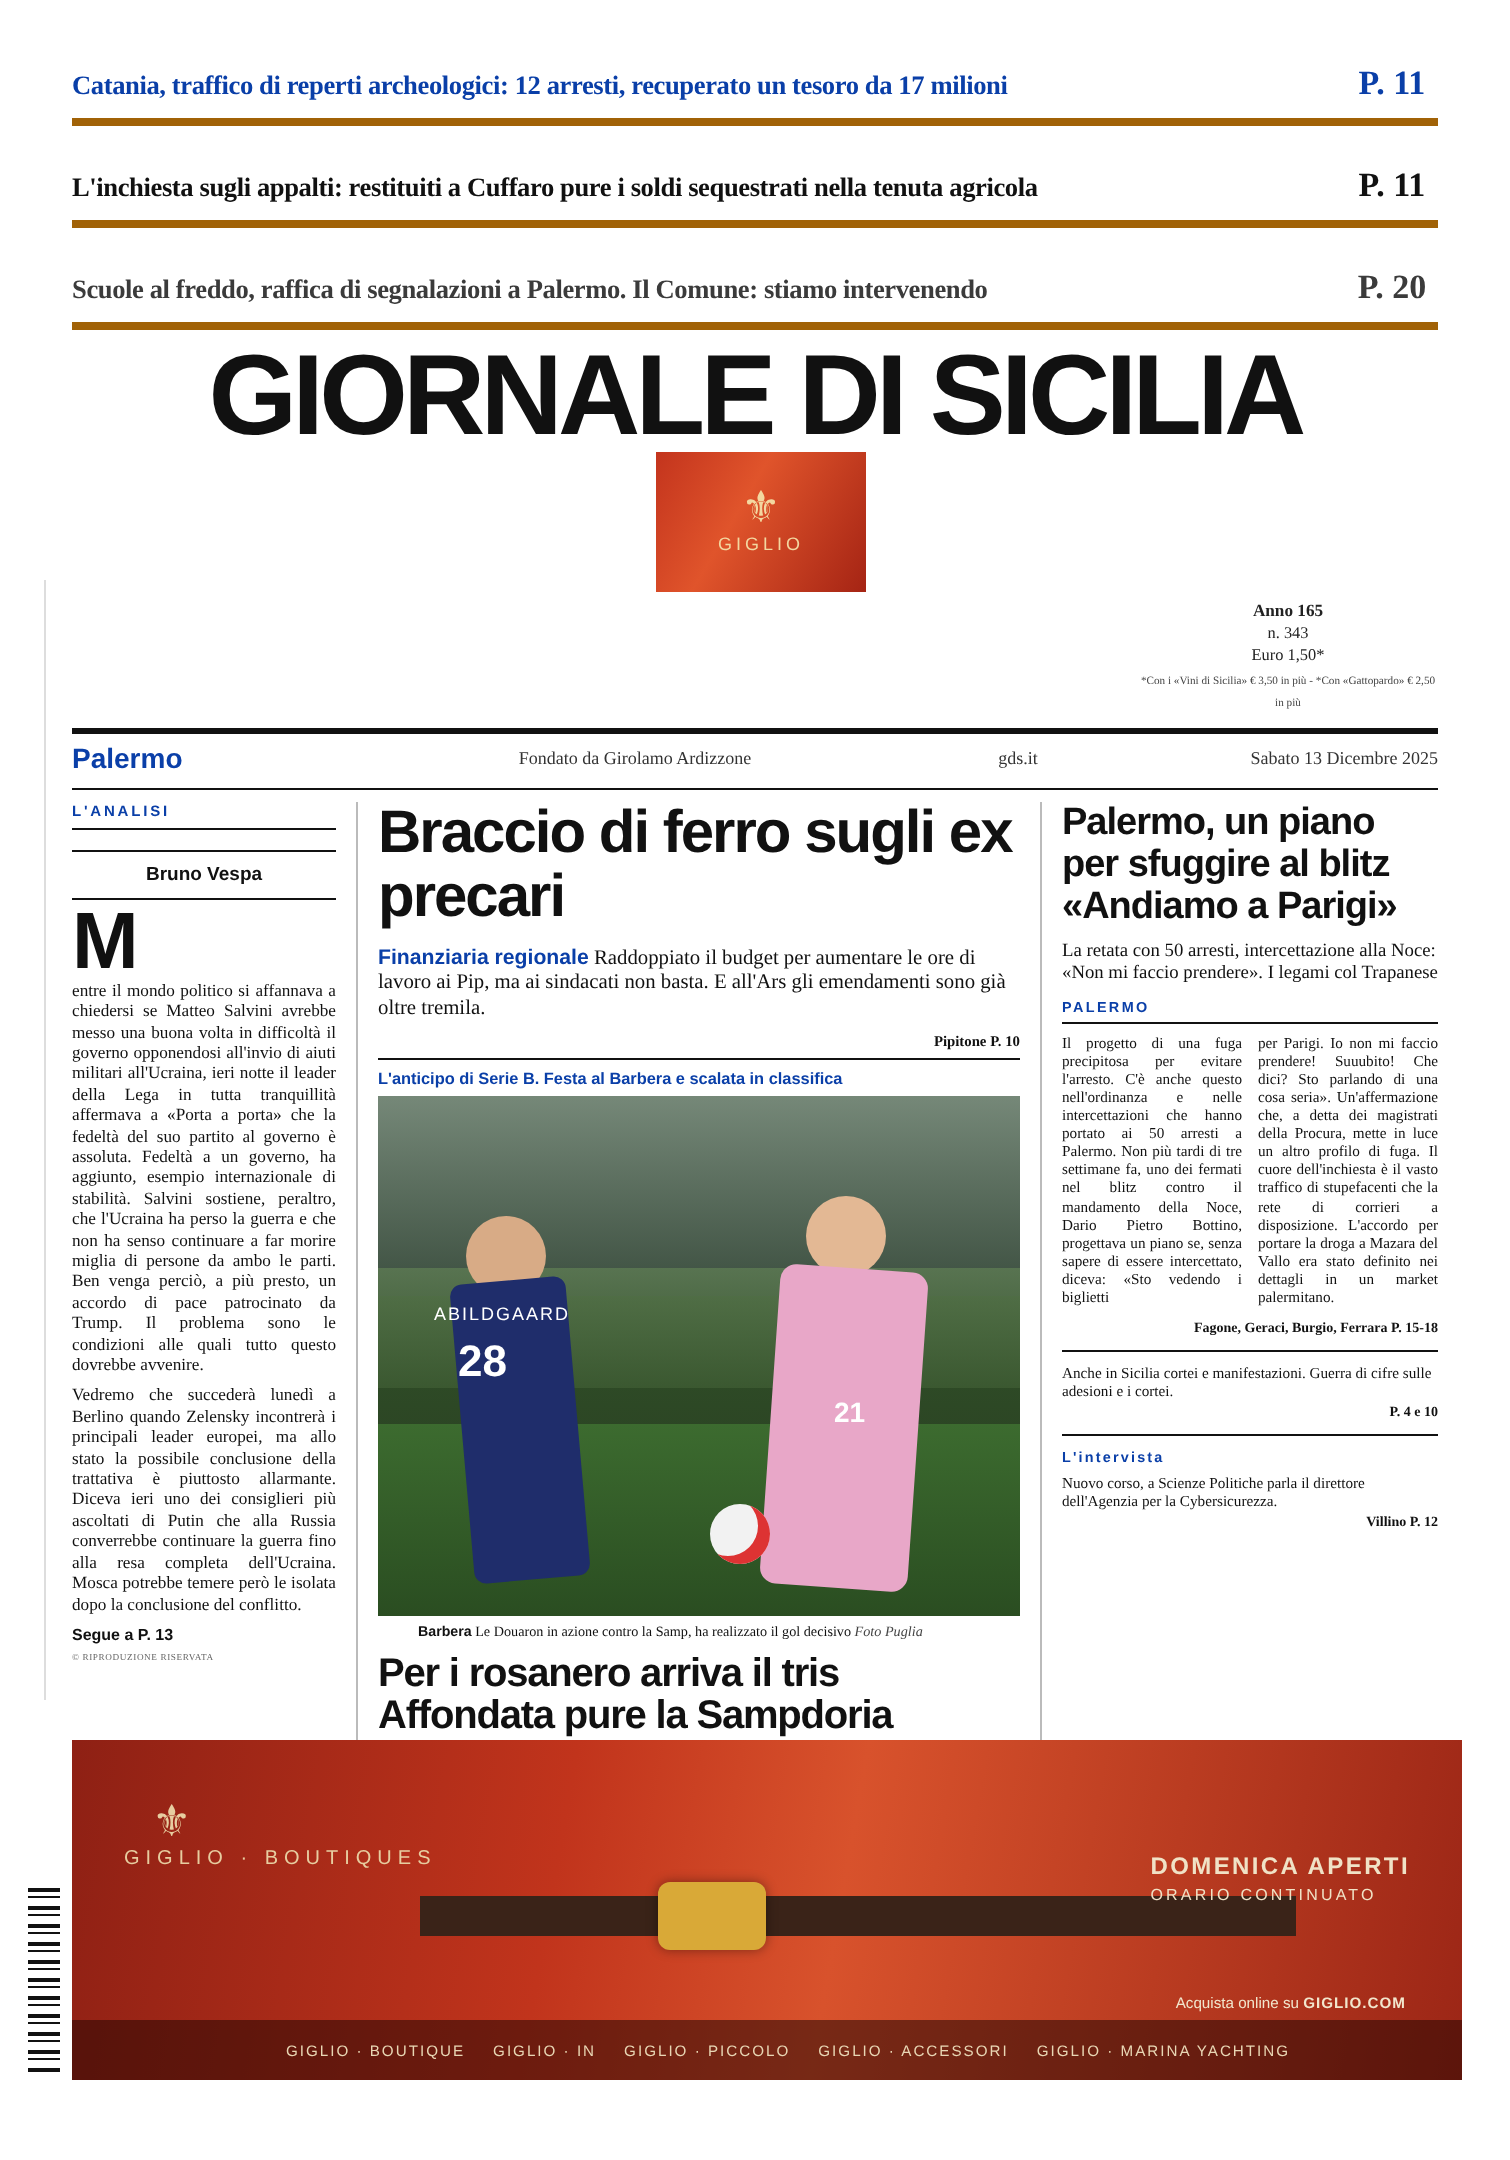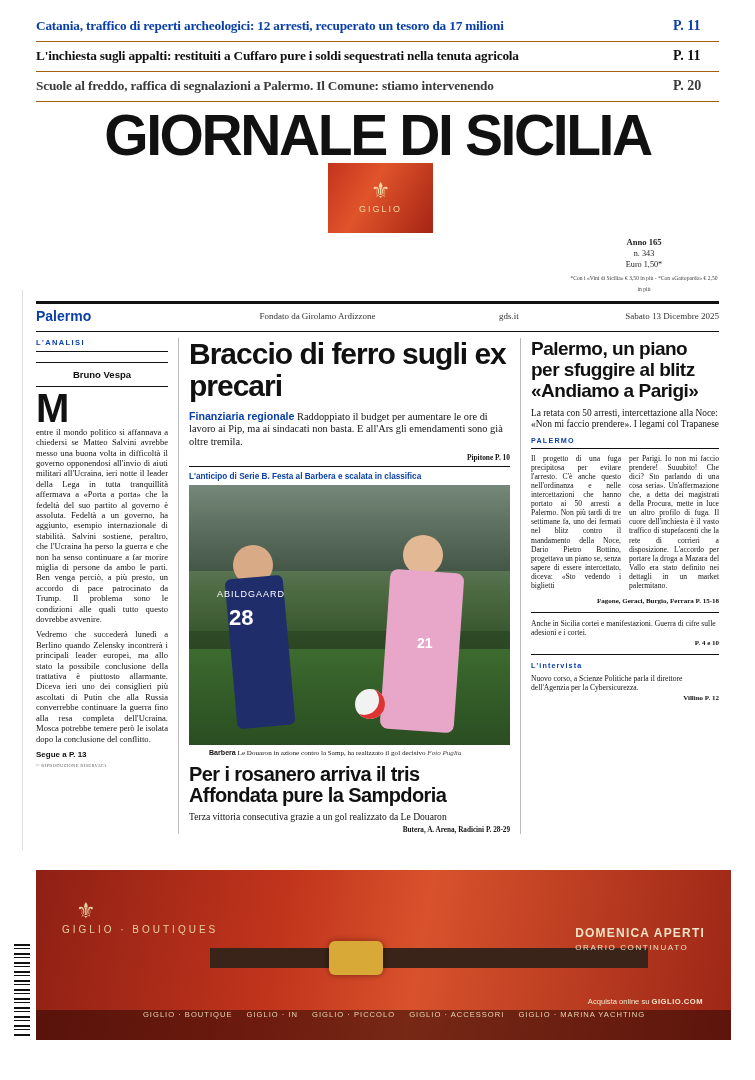--- a/index.html
+++ b/index.html
@@ -7,24 +7,24 @@
     width:755px;height:1080px;
     background:#ffffff;
     font-family:"Liberation Serif", serif;
     color:#111;
     overflow:hidden;
   }
   .page{position:relative;width:755px;height:1080px;}
 
   
   .teasers{padding:12px 36px 2px 36px;}
-  .teaser{display:flex;align-items:baseline;border-bottom:1px solid #a16207;padding:6px 0 7px 0;}
+  .teaser{display:flex;align-items:baseline;border-bottom:4px solid #a16207;padding:6px 0 7px 0;margin-top:14px;}
   .teaser:first-child{border-top:none;}
   .teaser .tx{flex:1;font-weight:bold;font-size:13.3px;letter-spacing:-.2px;}
-  .teaser .pg{font-weight:bold;font-size:14px;width:46px;text-align:left;}
+  .teaser .pg{font-weight:bold;font-size:17px;width:46px;text-align:center;}
   .t-blue .tx,.t-blue .pg{color:#0a3fa8;}
   .t-black .tx,.t-black .pg{color:#111;}
   .t-grey .tx,.t-grey .pg{color:#3b3b3b;}
 
   
   .masthead{display:flex;align-items:center;padding:4px 36px 0 36px;flex-direction:column;}
   .logo{
     font-family:"Liberation Sans", sans-serif;
     font-weight:bold;font-size:57px;letter-spacing:-2.4px;
     line-height:.96;flex:1;white-space:nowrap;
@@ -133,21 +133,21 @@
     background:linear-gradient(100deg,#8e2014 0%,#c1341c 35%,#d8522c 55%,#9c2616 100%);
     overflow:hidden;
   }
   .ad .belt{position:absolute;left:25%;right:12%;top:52%;height:20px;background:#3a2318;transform:translateY(-50%);}
   .ad .buckle{position:absolute;left:46%;top:52%;width:54px;height:34px;transform:translate(-50%,-50%);background:#d9a937;border-radius:6px;box-shadow:0 0 6px rgba(0,0,0,.4);}
   .ad .brandl{position:absolute;left:26px;top:54px;color:#e7cda0;font-family:"Liberation Sans", sans-serif;font-size:10px;letter-spacing:3px;}
   .ad .mark{position:absolute;left:40px;top:28px;color:#e7cda0;font-size:22px;}
   .ad .promo{position:absolute;right:26px;top:56px;text-align:left;color:#f0e2c6;font-family:"Liberation Sans", sans-serif;}
   .ad .promo .l1{font-size:12px;font-weight:bold;letter-spacing:1.2px;}
   .ad .promo .l2{font-size:8px;letter-spacing:1.6px;margin-top:3px;}
-  .ad .footer{position:absolute;left:0;right:0;bottom:0;height:30px;background:rgba(40,8,4,.55);display:flex;align-items:flex-start;justify-content:center;gap:14px;color:#e8d6b4;font-family:"Liberation Sans", sans-serif;font-size:7.6px;letter-spacing:1px;padding-left:21px;}
+  .ad .footer{position:absolute;left:0;right:0;bottom:0;height:30px;background:rgba(40,8,4,.55);display:flex;align-items:center;justify-content:center;gap:14px;color:#e8d6b4;font-family:"Liberation Sans", sans-serif;font-size:7.6px;letter-spacing:1px;padding-left:21px;}
   .ad .buyline{position:absolute;right:28px;bottom:34px;color:#f2e6cd;font-family:"Liberation Sans", sans-serif;font-size:7.6px;}
   .ad .buyline b{letter-spacing:.5px;}
 
   .barcode{position:absolute;left:14px;bottom:44px;width:16px;height:92px;
     background:repeating-linear-gradient(180deg,#111 0 2px,#fff 2px 4px,#111 4px 5px,#fff 5px 9px);}
   .spine{position:absolute;left:22px;top:290px;width:1px;height:560px;background:#ddd;}
 </style>
 </head>
 <body>
 

